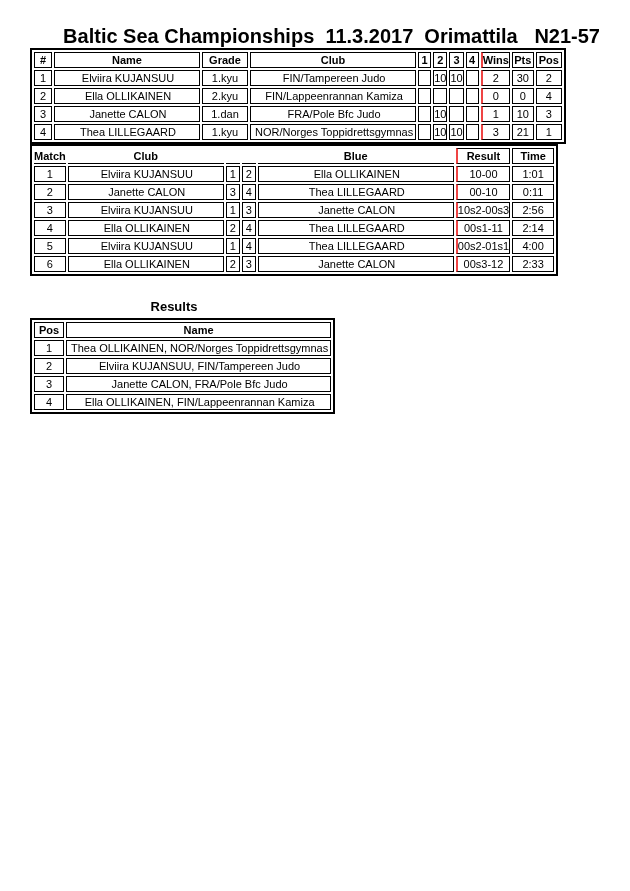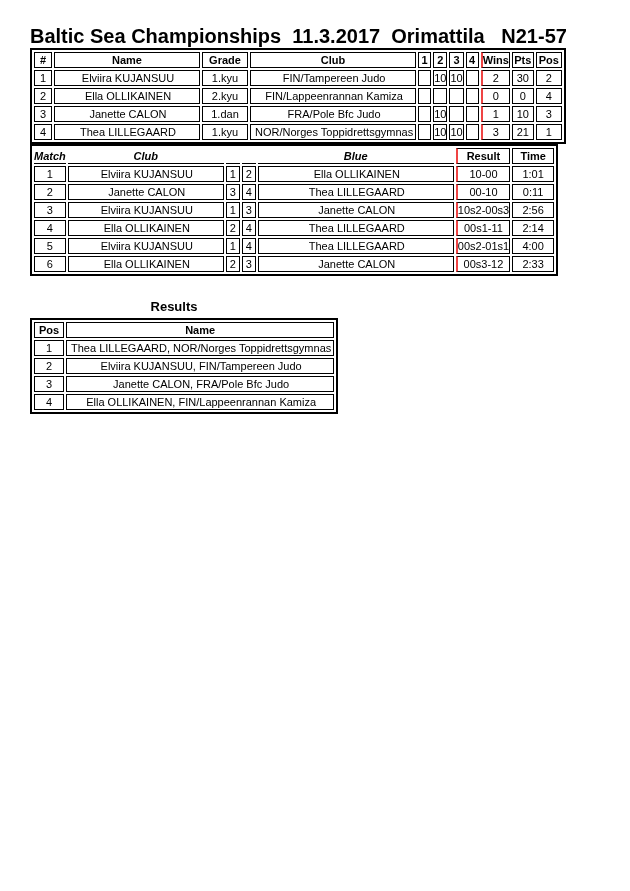--- a/index.html
+++ b/index.html
@@ -7,21 +7,21 @@
     width: 630px; height: 891px;
     background: #ffffff; color: #000000;
     font-family: "Liberation Sans", sans-serif;
     overflow: hidden;
   }
   .page { padding: 25px 0 0 30px; }
 
   .title {
     width: 570px;
     font-size: 20px; font-weight: bold;
-    text-align: left; white-space: pre;
+    text-align: right; white-space: pre;
   }
   .count {
     width: 588px;
     margin-top: 5px;
     font-size: 12px; font-weight: bold;
     text-align: right;
   }
   .heading {
     font-size: 13px; font-weight: bold;
     text-align: center;
@@ -43,21 +43,21 @@
     height: 14px; line-height: 14px;
     padding: 0 2px;
     white-space: nowrap;
     overflow: visible;
   }
   th { font-weight: bold; text-align: center; padding: 0; }
   .c { text-align: center; padding: 0; }
   .l { text-align: center; padding-left: 4px; }
   .thick { border-left: 2px solid #ef4444; }
   
-  .mh { border: none; border-bottom: 1px solid #000; font-style: italic; }
+  .mh { border: none; border-bottom: 1px solid #000; }
 </style>
 </head>
 <body>
 
 <div class="page">
 
   <div class="title">Baltic Sea Championships  11.3.2017  Orimattila   N21-57</div>
 
   <div>
     <table>
@@ -230,21 +230,21 @@
         <col style="width:30px">
           <col style="width:246px">
       </colgroup>
       <tbody>
           <tr>
         <th>Pos</th>
         <th>Name</th>
       </tr>
       <tr>
         <td class="c">1</td>
-        <td class="l">Thea LILLEGAARD, NOR/Norges Toppidrettsgymnas</td>
+        <td class="l">Thea OLLIKAINEN, NOR/Norges Toppidrettsgymnas</td>
       </tr>
       <tr>
         <td class="c">2</td>
         <td class="l">Elviira KUJANSUU, FIN/Tampereen Judo</td>
       </tr>
       <tr>
         <td class="c">3</td>
         <td class="l">Janette CALON, FRA/Pole Bfc Judo</td>
       </tr>
       <tr>

